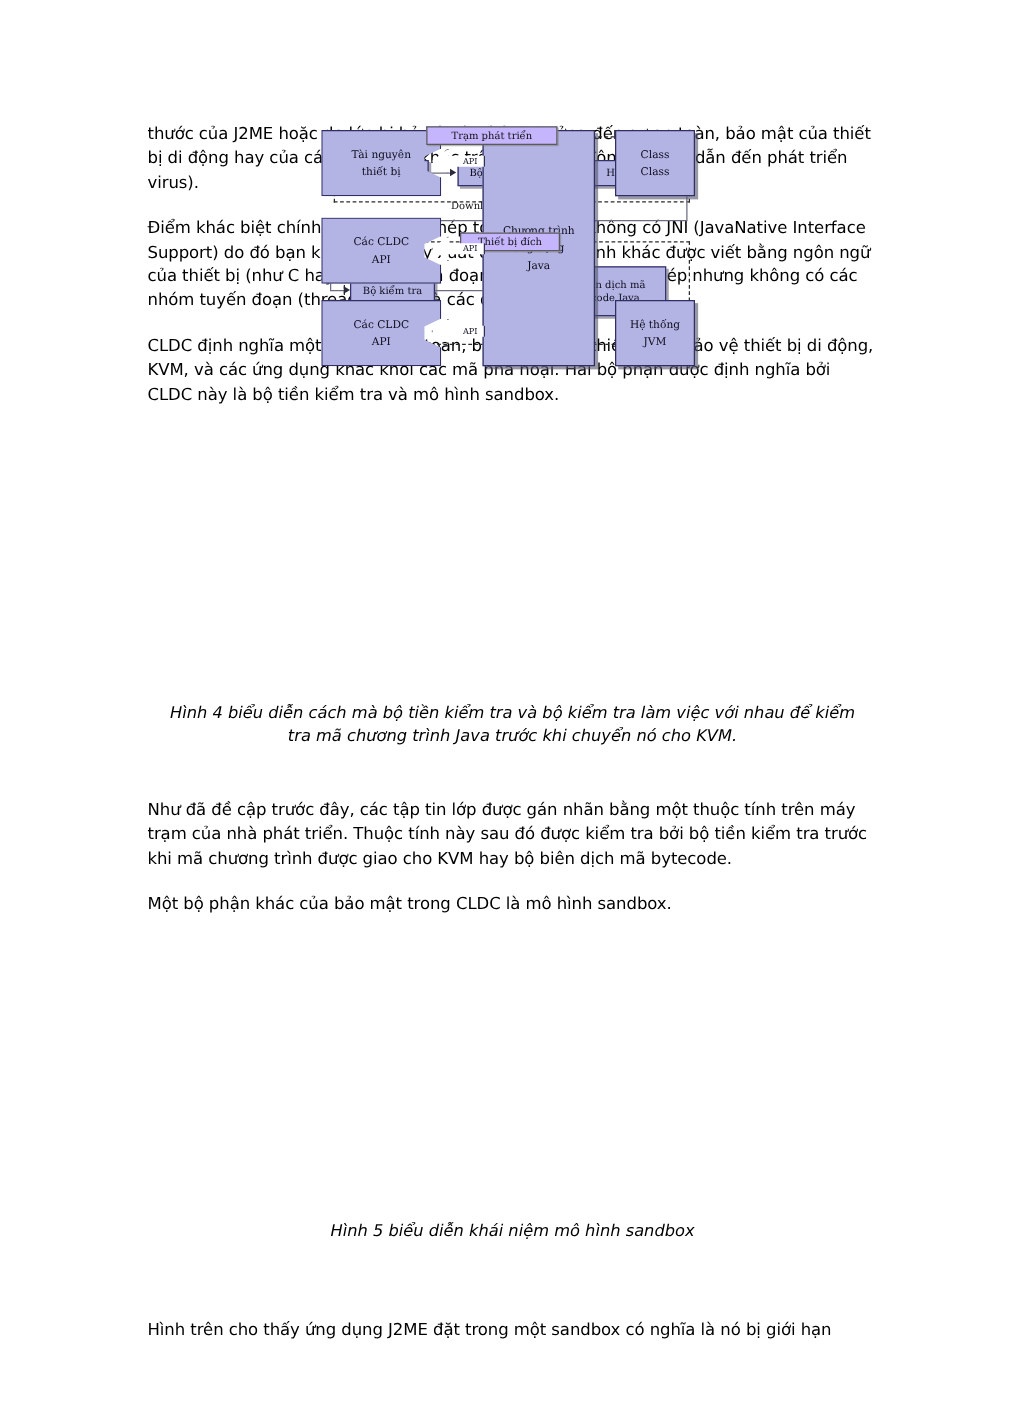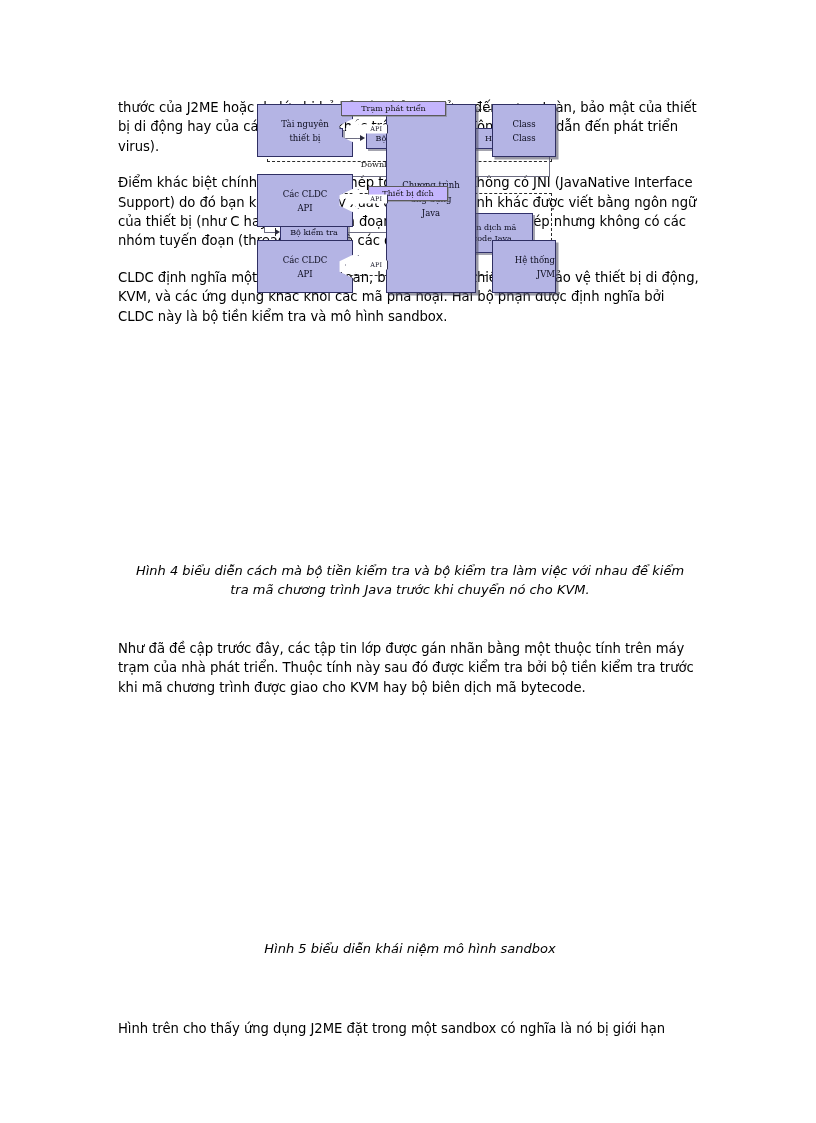--- a/index.html
+++ b/index.html
@@ -227,20 +227,21 @@
         </div>
 
       </div>
     </div>
 
     <p class="caption">Hình 4 biểu diễn cách mà bộ tiền kiểm tra và bộ kiểm tra làm việc với nhau để kiểm tra mã chương trình Java trước khi chuyển nó cho KVM.</p>
 
     <div style="height:22px"></div>
 
     <p class="para">Như đã đề cập trước đây, các tập tin lớp được gán nhãn bằng một thuộc tính trên máy trạm của nhà phát triển. Thuộc tính này sau đó được kiểm tra bởi bộ tiền kiểm tra trước khi mã chương trình được giao cho KVM hay bộ biên dịch mã bytecode.</p>
+    <p class="para">Một bộ phận khác của bảo mật trong CLDC là mô hình sandbox.</p>
 
     <div id="fig5-wrap">
       <div class="fig5 figure">
 
         <div class="sbox notched" style="left:0px; top:6px; width:96px; height:53px;">
           <span>Tài nguyên</span>
           <span>thiết bị</span>
         </div>
 
         <div class="sbox notched" style="left:0px; top:76px; width:96px; height:53px;">
@@ -267,21 +268,21 @@
           <span>Chương trình</span>
           <span>ứng dụng</span>
           <span>Java</span>
         </div>
 
         <div class="sbox" style="left:235px; top:6px; width:64px; height:53px;">
           <span>Class</span>
           <span>Class</span>
         </div>
 
-        <div class="sbox" style="left:235px; top:142px; width:64px; height:53px;align-items:flex-end;">
+        <div class="sbox" style="left:235px; top:142px; width:64px; height:53px;">
           <span>Hệ thống</span>
           <span>JVM</span>
         </div>
 
       </div>
     </div>
 
     <p class="caption">Hình 5 biểu diễn khái niệm mô hình sandbox</p>
 
     <div style="height:43px"></div>

